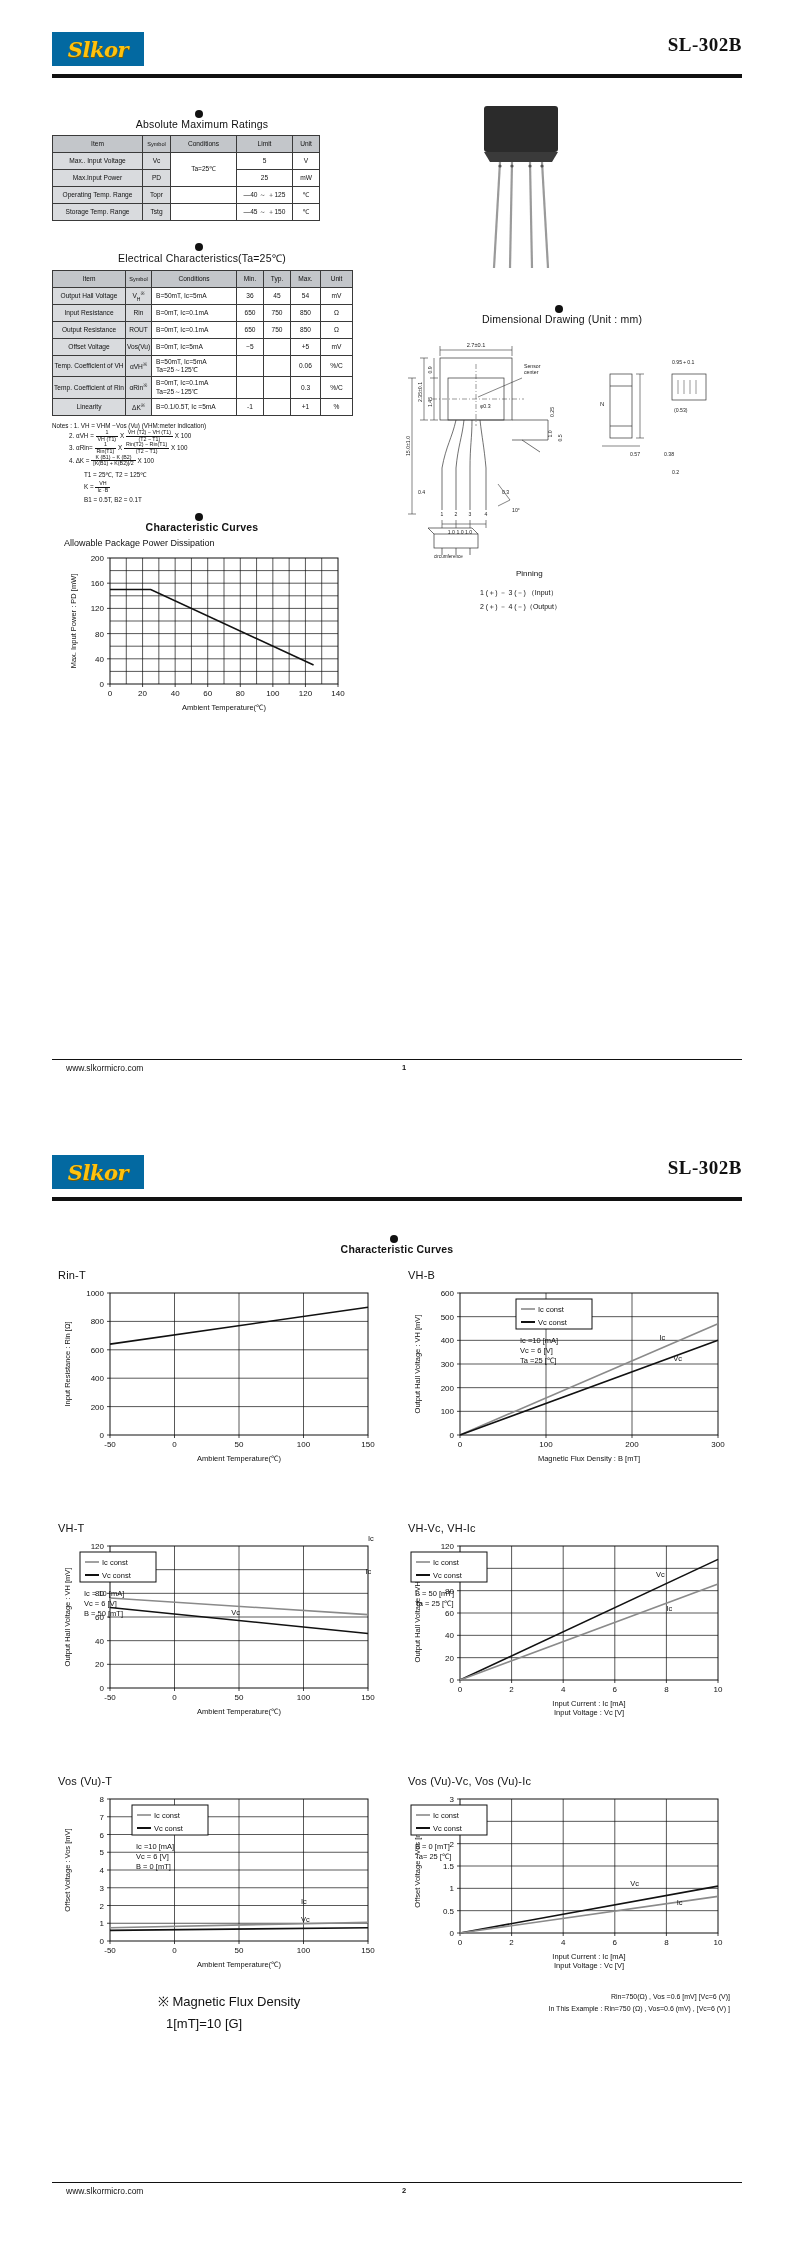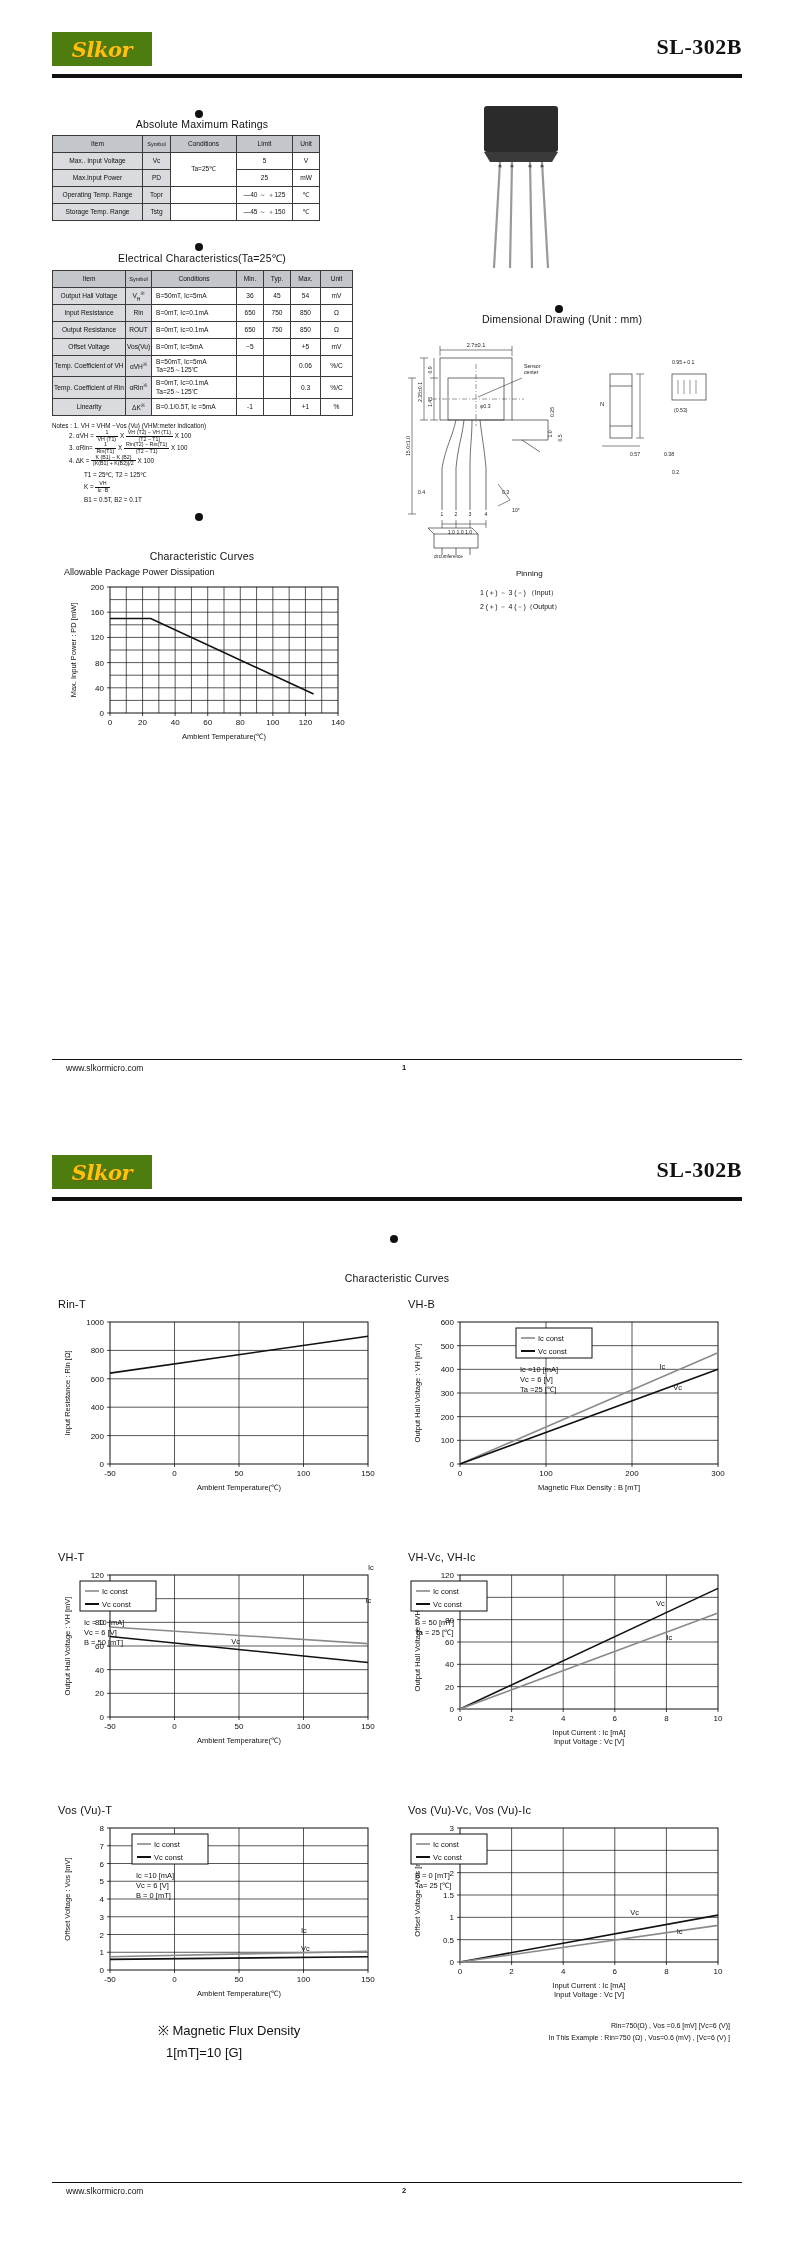--- a/index.html
+++ b/index.html
@@ -16,52 +16,52 @@
     background:#fff;
     padding:0;
     overflow:hidden;
   }
   .page-inner { position:absolute; left:52px; right:52px; top:28px; bottom:0; }
 
   
   .hdr { position:relative; height:62px; }
   .logo {
     position:absolute; left:0; top:4px;
-    width:100px; height:34px;
-    background:#4d7c0f;
+    width:92px; height:34px;
+    background:#0369a1;
     display:flex; align-items:center; justify-content:center;
   }
   .logo span {
     font-family:"DejaVu Serif", serif;
     font-style:italic; font-weight:bold;
     font-size:21px; color:#FFC20E;
     letter-spacing:-0.5px;
     text-shadow:0.5px 0.5px 0 #7a5a00;
   }
   .partno {
     position:absolute; right:0; top:6px;
     font-family:"Liberation Serif", serif;
-    font-weight:bold; font-size:22px; letter-spacing:0.5px;
+    font-weight:bold; font-size:19px; letter-spacing:0.5px;
   }
   .hdr-rule { position:absolute; left:0; right:0; top:46px; height:4px; background:#111; }
 
   .doc-title {
     font-family:"Liberation Serif", serif;
     font-weight:bold; font-size:15px;
     margin:22px 0 0 4px;
   }
 
   
   .sec { display:flex; align-items:center; font-size:10.5px; margin-bottom:5px;flex-direction:column; }
   .sec .dot {
     width:8px; height:8px; border-radius:50%; background:#111;
     display:inline-block; margin-right:6px;
   }
   .sec .lbl { font-size:10.5px; letter-spacing:0.2px; }
-  .sec.bold .lbl { font-weight:normal;margin-top:29px; }
+  .sec.bold .lbl { font-weight:bold; }
 
   
   table.spec {
     border-collapse:collapse;
     font-size:6.6px;
     table-layout:fixed;
   }
   table.spec th, table.spec td {
     border:0.8px solid #3a3a3a;
     text-align:center;

